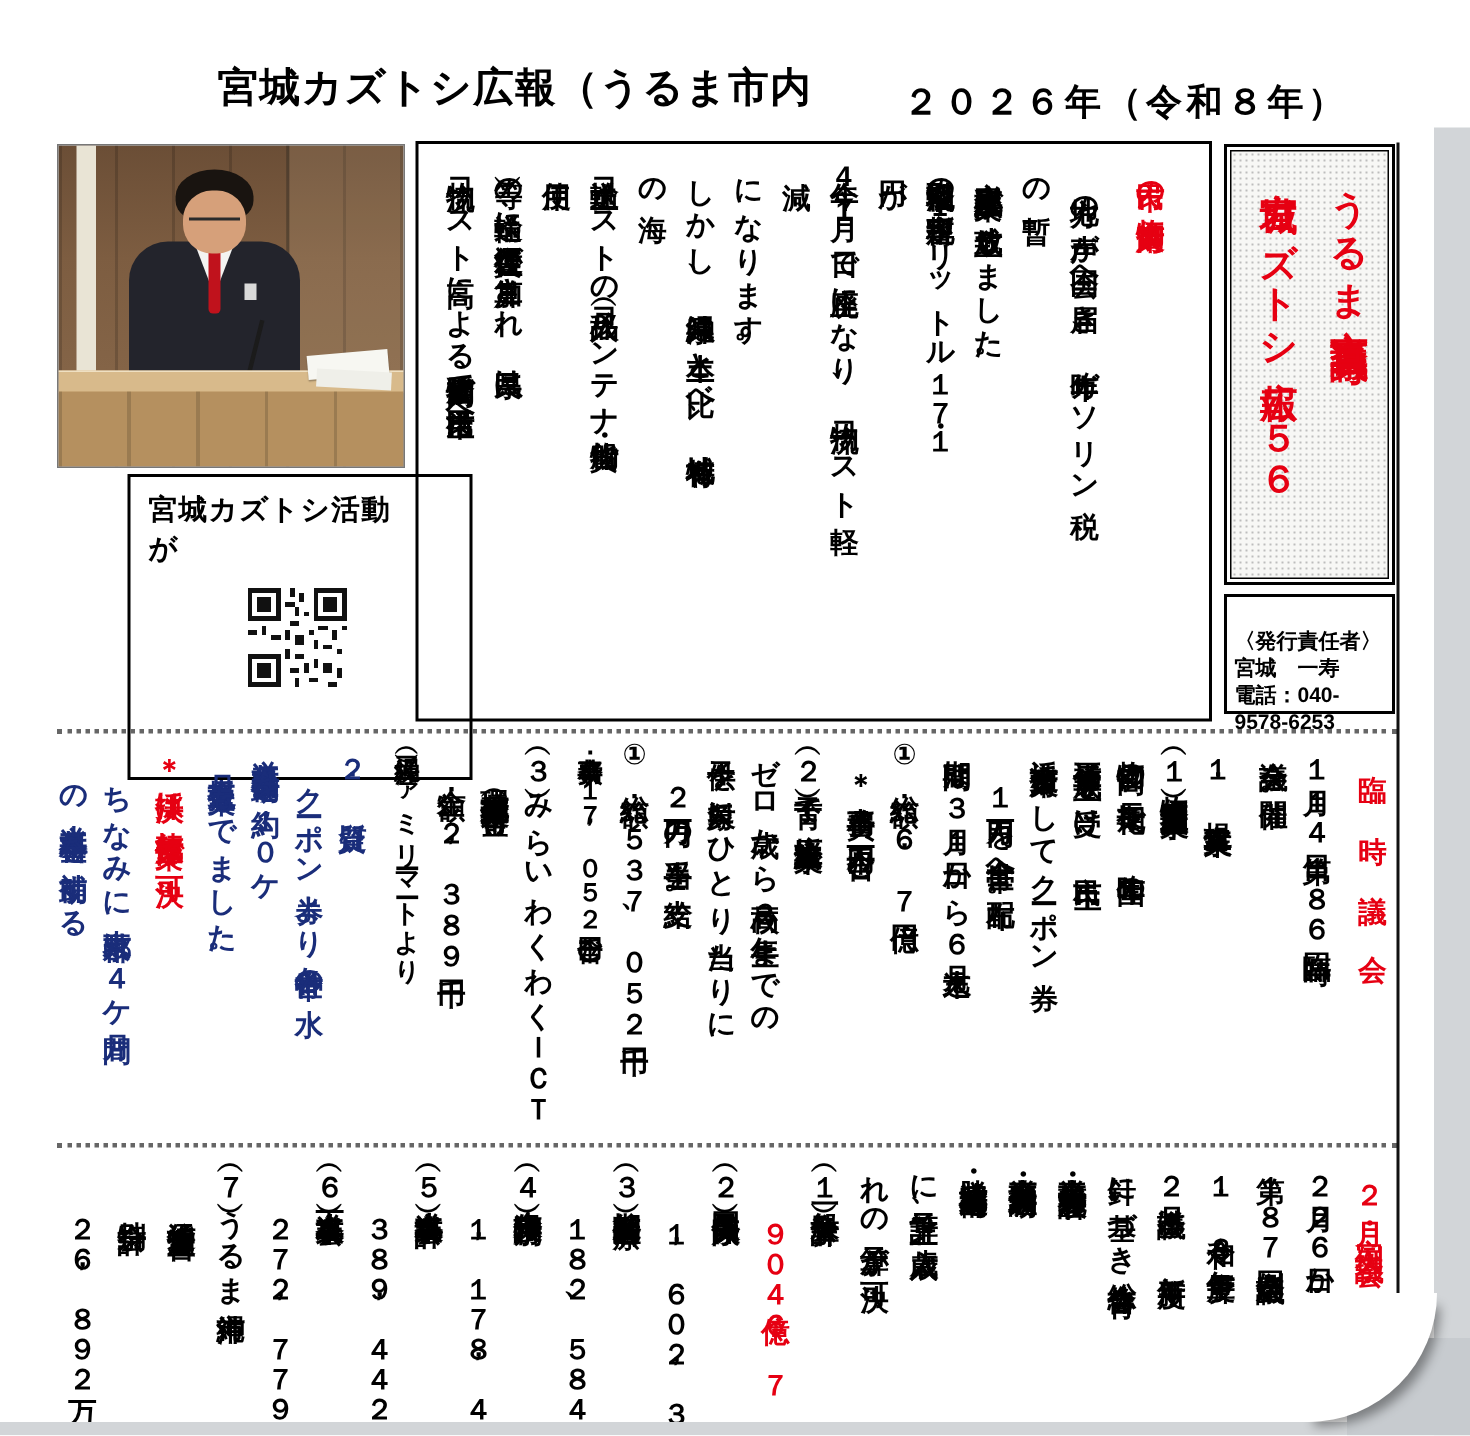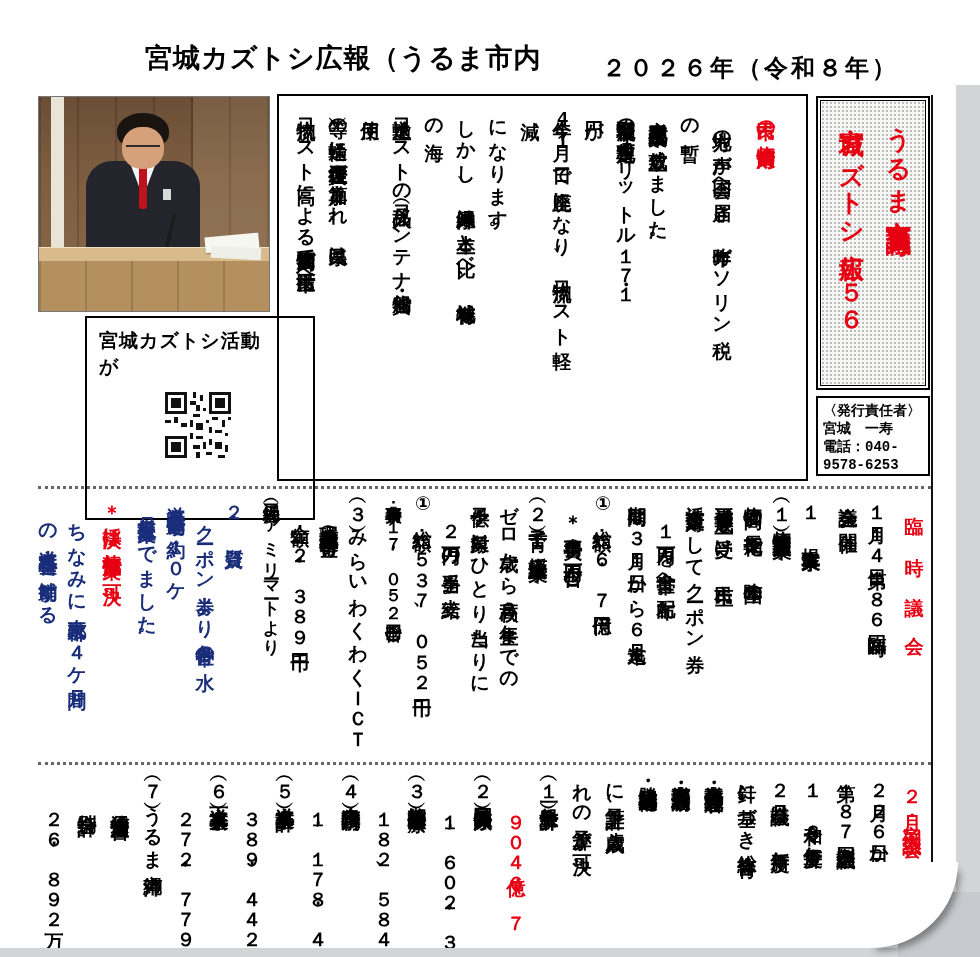--- a/index.html
+++ b/index.html
@@ -39,21 +39,21 @@
   .article-cols p{font-size:19px;line-height:32px;letter-spacing:1px;}
   .article-cols p.tight{letter-spacing:0;}
   
   .masthead{position:absolute;left:816px;top:96px;width:114px;height:294px;border:2px solid #000;box-sizing:border-box;padding:2px;}
   .masthead-inner{width:100%;height:100%;box-sizing:border-box;border:1px solid #000;
       background:#f7f7f5;
       background-image:radial-gradient(#bdbdbd 0.8px,transparent 1px);background-size:4px 4px;
       padding:8px 3px 8px 0;}
   .masthead-inner p{font-size:25px;line-height:47px;letter-spacing:2px;}
   
-  .publisher{position:absolute;left:816px;top:396px;width:114px;height:80px;border:2px solid #000;box-sizing:border-box;padding:4px 5px;font-family:Liberation Mono, monospace;}
+  .publisher{position:absolute;left:816px;top:396px;width:114px;height:80px;border:2px solid #000;box-sizing:border-box;padding:20px 5px;}
   .publisher div{font-size:14px;line-height:18px;letter-spacing:0;}
   
   .dotted{position:absolute;left:38px;width:893px;border-top:3px dotted #666;height:0;}
   .vline{position:absolute;left:931px;top:95px;width:0;height:852px;border-left:2px solid #111;}
   .mid-cols{position:absolute;left:38px;top:492px;width:891px;height:268px;overflow:hidden;}
   .mid-cols p{font-size:19px;line-height:29px;letter-spacing:1.5px;}
   .mid-cols p.tight{letter-spacing:0;font-size:17px;}
   .mid-cols p.spread{letter-spacing:2.1em;}
   .bot-cols{position:absolute;left:38px;top:770px;width:891px;height:187px;overflow:hidden;}
   .bot-cols p{font-size:19px;line-height:33px;letter-spacing:1px;}

